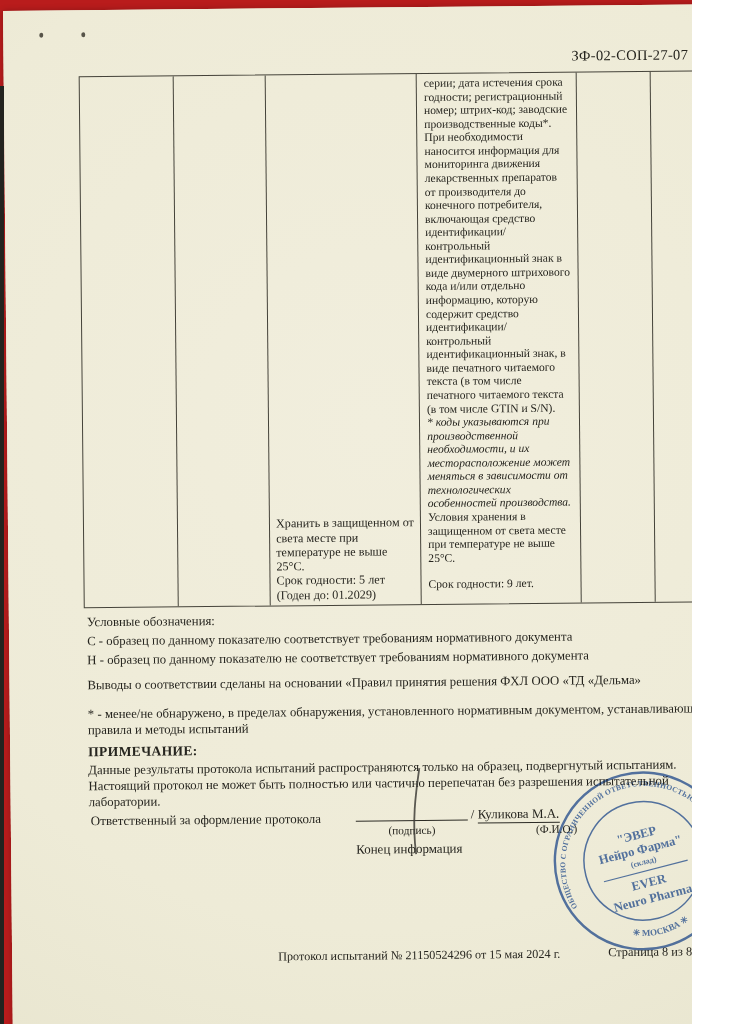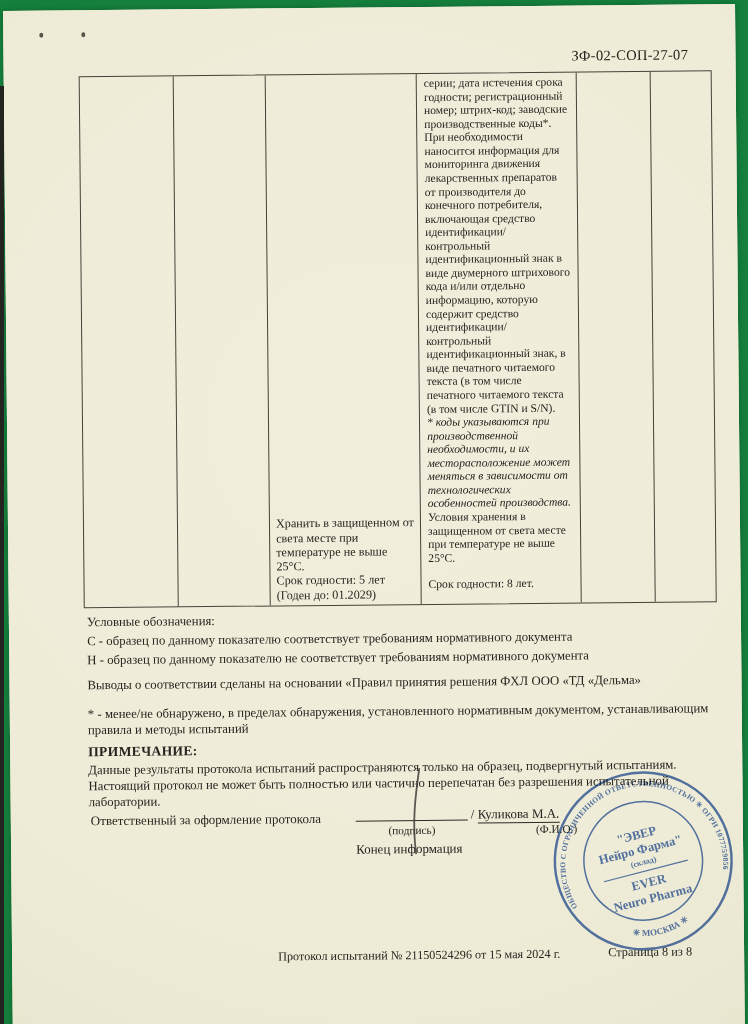--- a/index.html
+++ b/index.html
@@ -1,18 +1,18 @@
 <!DOCTYPE html>
 <html><head>
 <meta charset="utf-8">
 <style>
   html,body{margin:0;padding:0;}
   .screen{
-    position:relative; width:748px; height:1024px; overflow:hidden;
-    background:#15803d;
+    position:relative; width:692px; height:1024px; overflow:hidden;
+    background:#b91c1c;
     font-family:"Liberation Serif","DejaVu Serif",serif;
     color:#26251f;
   }
   .page{
     position:absolute; left:3px; top:4px; width:732px; height:1040px;
     background:#efecd9;
     background-image:radial-gradient(circle at 50% 40%, #f1eedd 0%, #eeebd7 70%, #e9e6d0 100%);
     transform:rotate(-0.55deg); transform-origin:730px 0;
     box-shadow:0 0 6px rgba(0,0,0,.25);
   }
@@ -77,21 +77,21 @@
       <div class="cell c3">
         <div>Хранить в защищенном от света месте при температуре не выше 25°С.</div>
         <div>Срок годности: 5 лет</div>
         <div>(Годен до: 01.2029)</div>
       </div>
       <div class="cell c4">
         <p>серии; дата истечения срока годности; регистрационный номер; штрих-код; заводские производственные коды*.</p>
         <p>При необходимости наносится информация для мониторинга движения лекарственных препаратов от производителя до конечного потребителя, включающая средство идентификации/контрольный идентификационный знак в виде двумерного штрихового кода и/или отдельно информацию, которую содержит средство идентификации/ контрольный идентификационный знак, в виде печатного читаемого текста (в том числе печатного читаемого текста (в том числе GTIN и S/N).</p>
         <p class="italic">* коды указываются при производственной необходимости, и их месторасположение может меняться в зависимости от технологических особенностей производства.</p>
         <p>Условия хранения в защищенном от света месте при температуре не выше 25°С.</p>
-        <p class="gap-top">Срок годности: 8 лет.</p>
+        <p class="gap-top">Срок годности: 9 лет.</p>
       </div>
       <div class="cell c5"></div>
       <div class="cell c6"></div>
     </div>
 
     <div class="txt legend-block" style="left:78px; top:604px;">
       <div>Условные обозначения:</div>
       <div>С - образец по данному показателю соответствует требованиям нормативного документа</div>
       <div>Н - образец по данному показателю не соответствует требованиям нормативного документа</div>
     </div>

